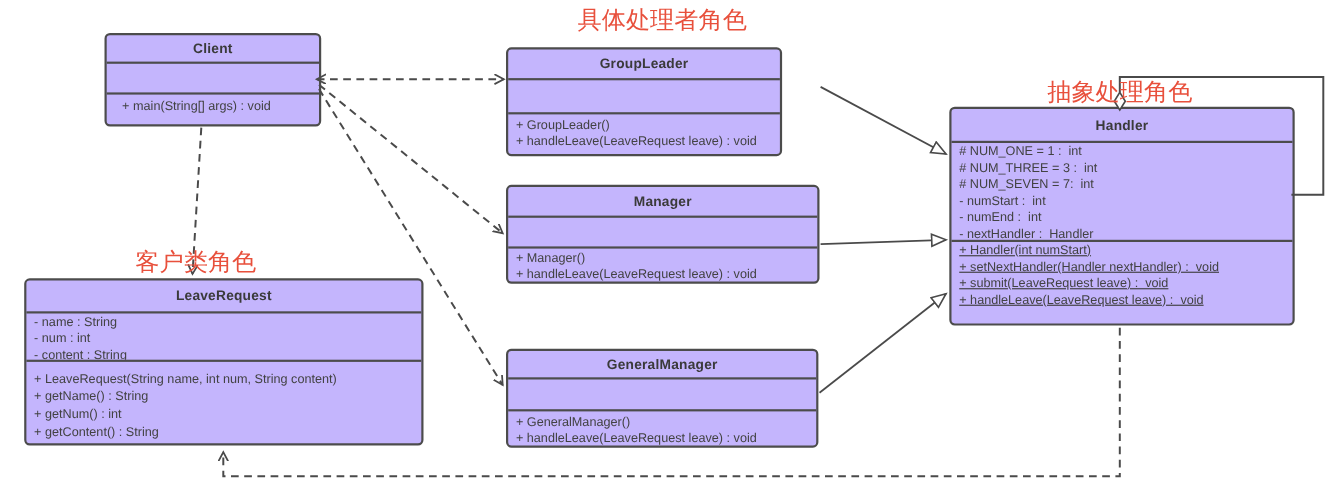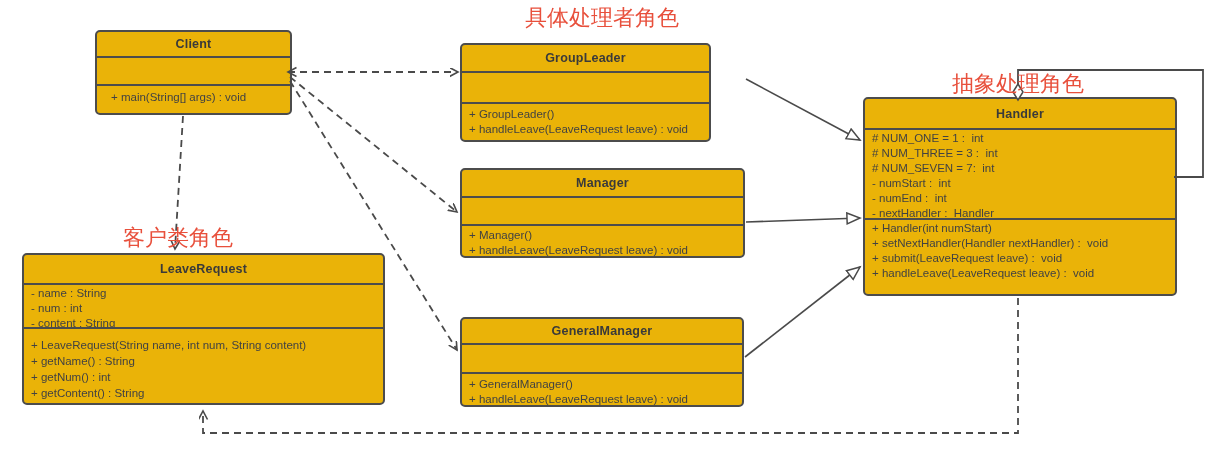--- a/index.html
+++ b/index.html
@@ -15,21 +15,21 @@
   .edges {
     position: absolute;
     left: 0; top: 0;
     width: 1218px; height: 456px;
     z-index: 3;
     pointer-events: none;
   }
   .uml-class {
     position: absolute;
     box-sizing: border-box;
-    background: #eab308;
+    background: #c4b5fd;
     border: 2px solid #4c4c4c;
     border-radius: 5px;
     z-index: 2;
     display: flex;
     flex-direction: column;
   }
   .uml-title {
     box-sizing: border-box;
     display: flex;
     align-items: center;
@@ -140,21 +140,21 @@
   <div class="uml-class" style="left:863px; top:97px; width:314px; height:199px;">
     <div class="uml-title" style="height:30px;">Handler</div>
     <div class="uml-section" style="height:91px; padding-top:1px;">
       <div class="member"># NUM_ONE = 1 :  int</div>
       <div class="member"># NUM_THREE = 3 :  int</div>
       <div class="member"># NUM_SEVEN = 7:  int</div>
       <div class="member">- numStart :  int</div>
       <div class="member">- numEnd :  int</div>
       <div class="member">- nextHandler :  Handler</div>
     </div>
-    <div class="uml-section" style="height:78px; padding-top:1px;">
+    <div class="uml-section" style="height:78px; padding-top:1px;text-decoration:underline;">
       <div class="member">+ Handler(int numStart)</div>
       <div class="member">+ setNextHandler(Handler nextHandler) :  void</div>
       <div class="member">+ submit(LeaveRequest leave) :  void</div>
       <div class="member">+ handleLeave(LeaveRequest leave) :  void</div>
     </div>
   </div>
 
   <div class="uml-class lr" style="left:22px; top:253px; width:363px; height:152px;">
     <div class="uml-title" style="height:29px;">LeaveRequest</div>
     <div class="uml-section" style="height:45px; padding-top:1px;">

